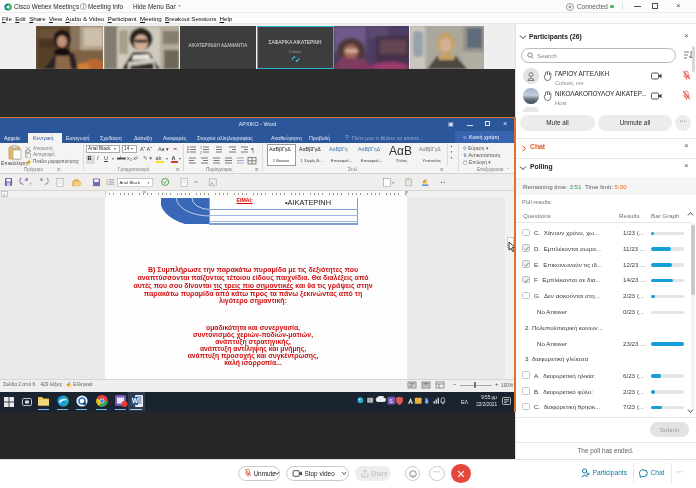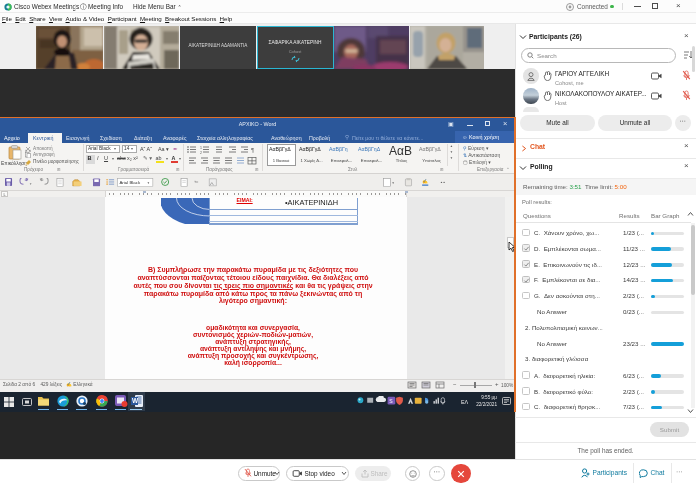--- a/index.html
+++ b/index.html
@@ -359,21 +359,21 @@
  <path d="M15.5 0 A33.5 18 0 0 0 49 18" fill="none" stroke="#ffffff" stroke-width=".8" opacity=".85"></path>
  <path d="M31 0 A18 11.5 0 0 0 49 11.5" fill="none" stroke="#ffffff" stroke-width=".8" opacity=".85"></path>
 </svg>
 
 <div class="abs" style="left:208.5px;top:197.5px;width:149px;height:26.5px;border-left:1px solid #7f9fd0;border-right:1px solid #7f9fd0;"></div>
 <div class="abs" style="left:208.5px;top:209.4px;width:149px;height:1px;background:#7f9fd0;"></div>
 <div class="abs" style="left:208.5px;top:215px;width:149px;height:1px;background:#9fb8de;"></div>
 <div class="abs" style="left:208.5px;top:220.6px;width:149px;height:1px;background:#9fb8de;"></div>
 <div class="abs" style="left:208.5px;top:223.4px;width:149px;height:1.4px;background:#7f9fd0;"></div>
 <div class="t" style="left:236.5px;top:196.8px;font-size:5.2px;font-weight:bold;color:#e00000;text-decoration:underline;">ΕΙΜΑΙ:</div>
-<div class="t" style="left:285px;top:197.6px;font-size:7.4px;color:#1a1a1a;">•ΑΙΚΑΤΕΡΙΝΙΔΗ</div>
+<div class="t" style="left:285px;top:197.6px;font-size:7.4px;color:#1a1a1a;">•ΑΙΚΑΤΕΡΙΝΗ</div>
 
 <div class="t" style="left:102px;top:266.4px;width:302px;text-align:center;font-size:7px;line-height:7.7px;font-weight:bold;color:#cf1010;">Β) Συμπλήρωσε την παρακάτω πυραμίδα με τις δεξιότητες που<br>αναπτύσσονται παίζοντας τέτοιου είδους παιχνίδια. Θα διαλέξεις από<br>αυτές που σου δίνονται <span style="text-decoration:underline;">τις τρεις πιο σημαντικές</span>  και θα τις γράψεις στην<br>παρακάτω πυραμίδα από κάτω προς τα πάνω ξεκινώντας από τη<br>λιγότερο σημαντική:</div>
 
 <div class="t" style="left:102px;top:324.4px;width:302px;text-align:center;font-size:6.8px;line-height:7px;font-weight:bold;color:#cf1010;">ομαδικότητα και συνεργασία,<br>συντονισμός χεριών-ποδιών-ματιών,<br>ανάπτυξη στρατηγικής,<br>ανάπτυξη αντίληψης και μνήμης,<br>ανάπτυξη προσοχής και συγκέντρωσης,<br>καλή ισορροπία...</div>
 
 <div class="abs" style="left:505px;top:196.5px;width:10px;height:182px;background:#f1f1f0;"></div>
 <div class="abs" style="left:506.5px;top:237px;width:7px;height:11px;background:#fdfdfd;border:1px solid #c8c8c8;"></div>
 <svg class="abs" style="left:508px;top:242px" width="8" height="11" viewBox="0 0 8 11">
       <path d="M1 0 L1 8 L3 6.2 L4.6 9.5 L6 8.8 L4.4 5.6 L7 5.4 Z" fill="#fff" stroke="#000" stroke-width=".8"></path>
     </svg>

